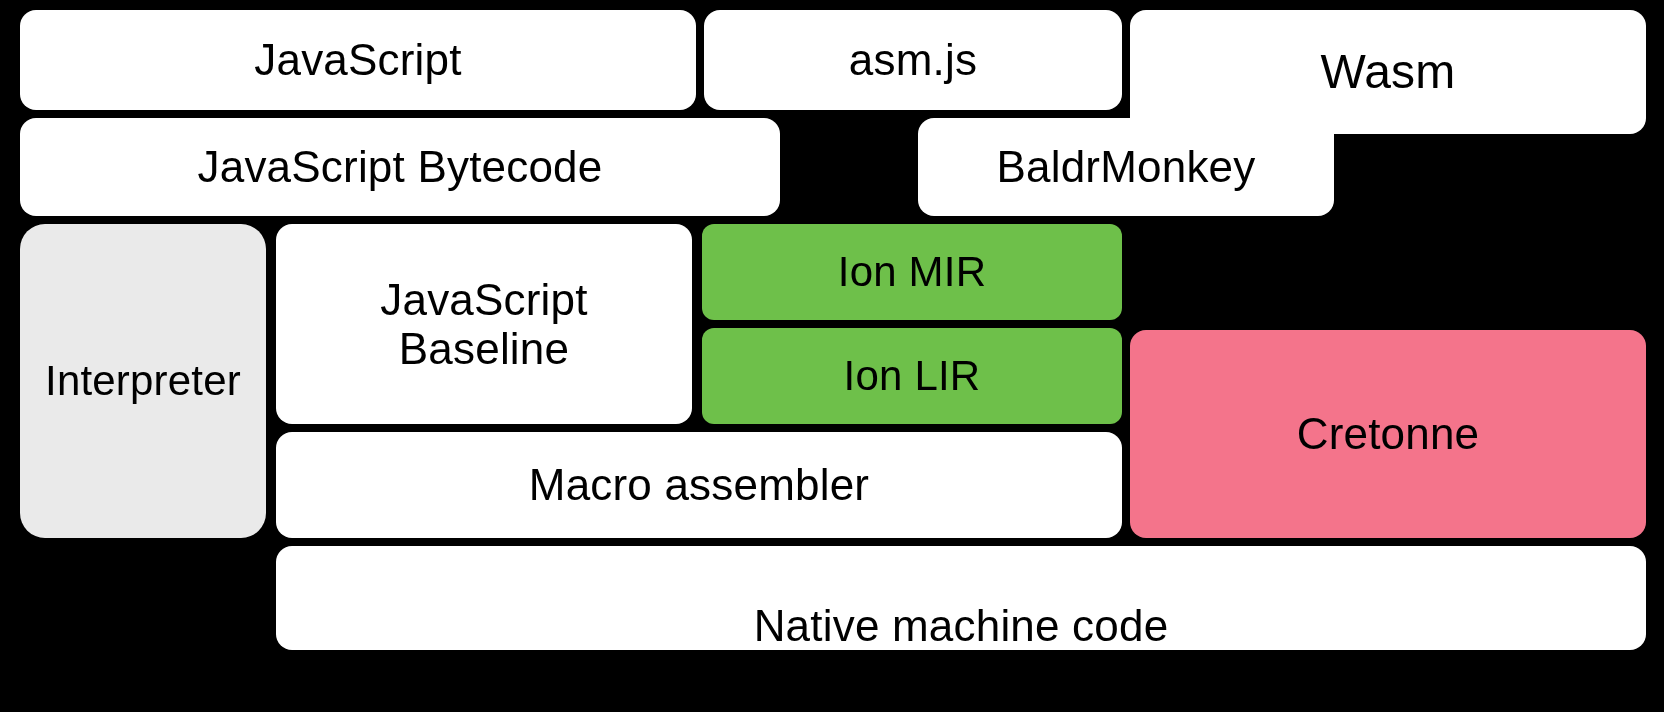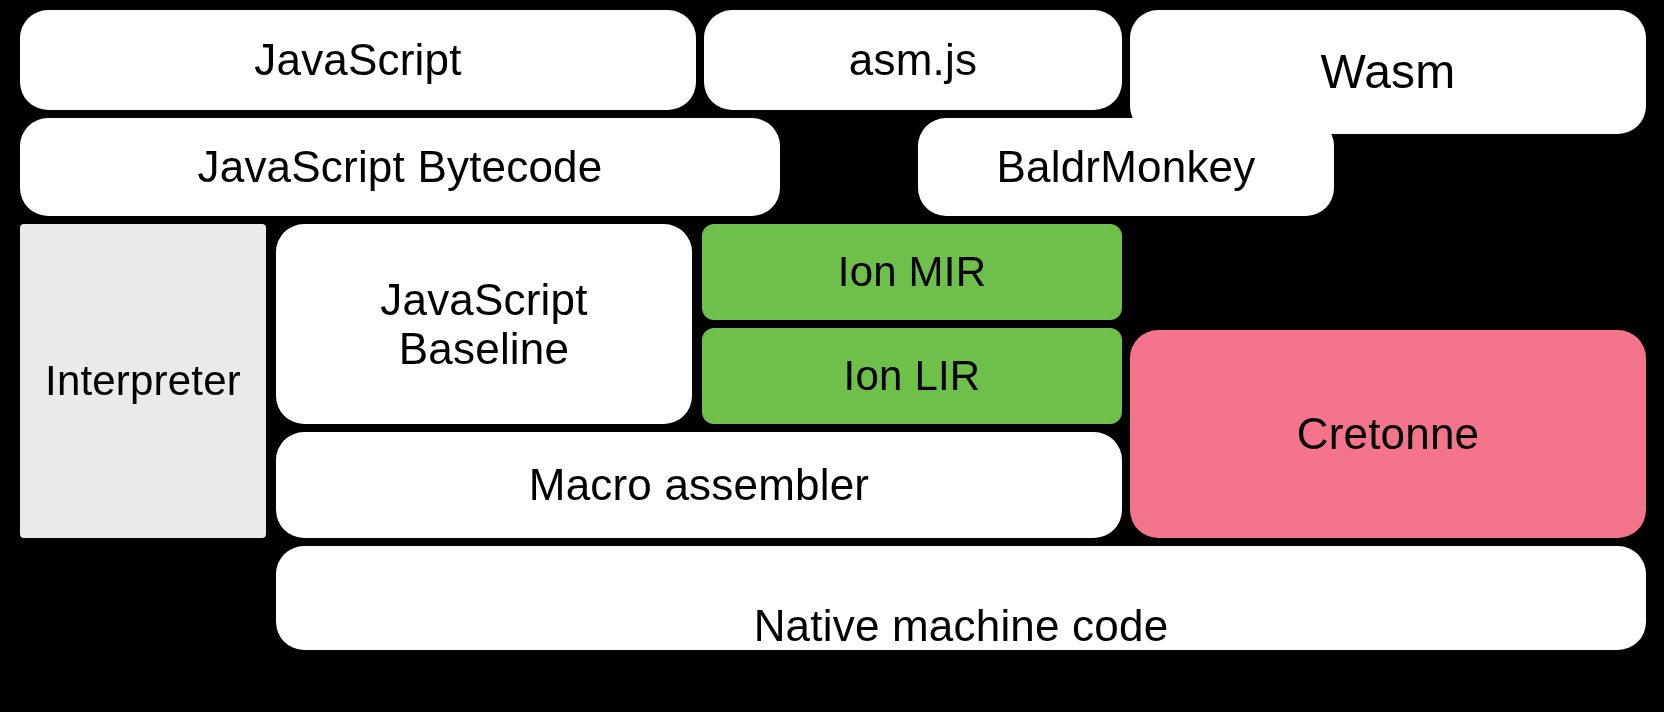--- a/index.html
+++ b/index.html
@@ -20,21 +20,21 @@
     height: 712px;
     background: #000000;
   }
   .node {
     position: absolute;
     box-sizing: border-box;
     display: flex;
     align-items: center;
     justify-content: center;
     text-align: center;
-    border-radius: 28px;
+    border-radius: 16px;
     color: #000000;
     font-family: "Liberation Sans", sans-serif;
     font-weight: 400;
     line-height: 1.12;
     letter-spacing: 0.2px;
     -webkit-font-smoothing: antialiased;
   }
   .node .label {
     display: block;
     padding: 0 10px;
@@ -48,21 +48,21 @@
   
   .n-javascript      { left: 20px;   top: 10px;  width: 676px; height: 100px; font-size: 44px; }
   .n-asmjs           { left: 704px;  top: 10px;  width: 418px; height: 100px; font-size: 44px; }
   .n-wasm            { left: 1130px; top: 10px;  width: 516px; height: 124px; font-size: 48px; }
 
   
   .n-bytecode        { left: 20px;   top: 118px; width: 760px; height: 98px;  font-size: 44px; }
   .n-baldrmonkey     { left: 918px;  top: 118px; width: 416px; height: 98px;  font-size: 44px; }
 
   
-  .n-interpreter     { left: 20px;   top: 224px; width: 246px; height: 314px; font-size: 42px; border-radius: 4px; }
+  .n-interpreter     { left: 20px;   top: 224px; width: 246px; height: 314px; font-size: 42px; border-radius: 25px; }
   .n-jsbaseline      { left: 276px;  top: 224px; width: 416px; height: 200px; font-size: 44px; }
   .n-ionmir          { left: 702px;  top: 224px; width: 420px; height: 96px;  font-size: 42px; border-radius: 12px; }
   .n-ionlir          { left: 702px;  top: 328px; width: 420px; height: 96px;  font-size: 42px; border-radius: 12px; }
   .n-cretonne        { left: 1130px; top: 330px; width: 516px; height: 208px; font-size: 44px; text-align: right; }
 
   
   .n-macroassembler  { left: 276px;  top: 432px; width: 846px; height: 106px; font-size: 44px; }
 
   
   .n-nativecode      { left: 276px;  top: 546px; width: 1370px; height: 104px; font-size: 44px; align-items: flex-end; }

